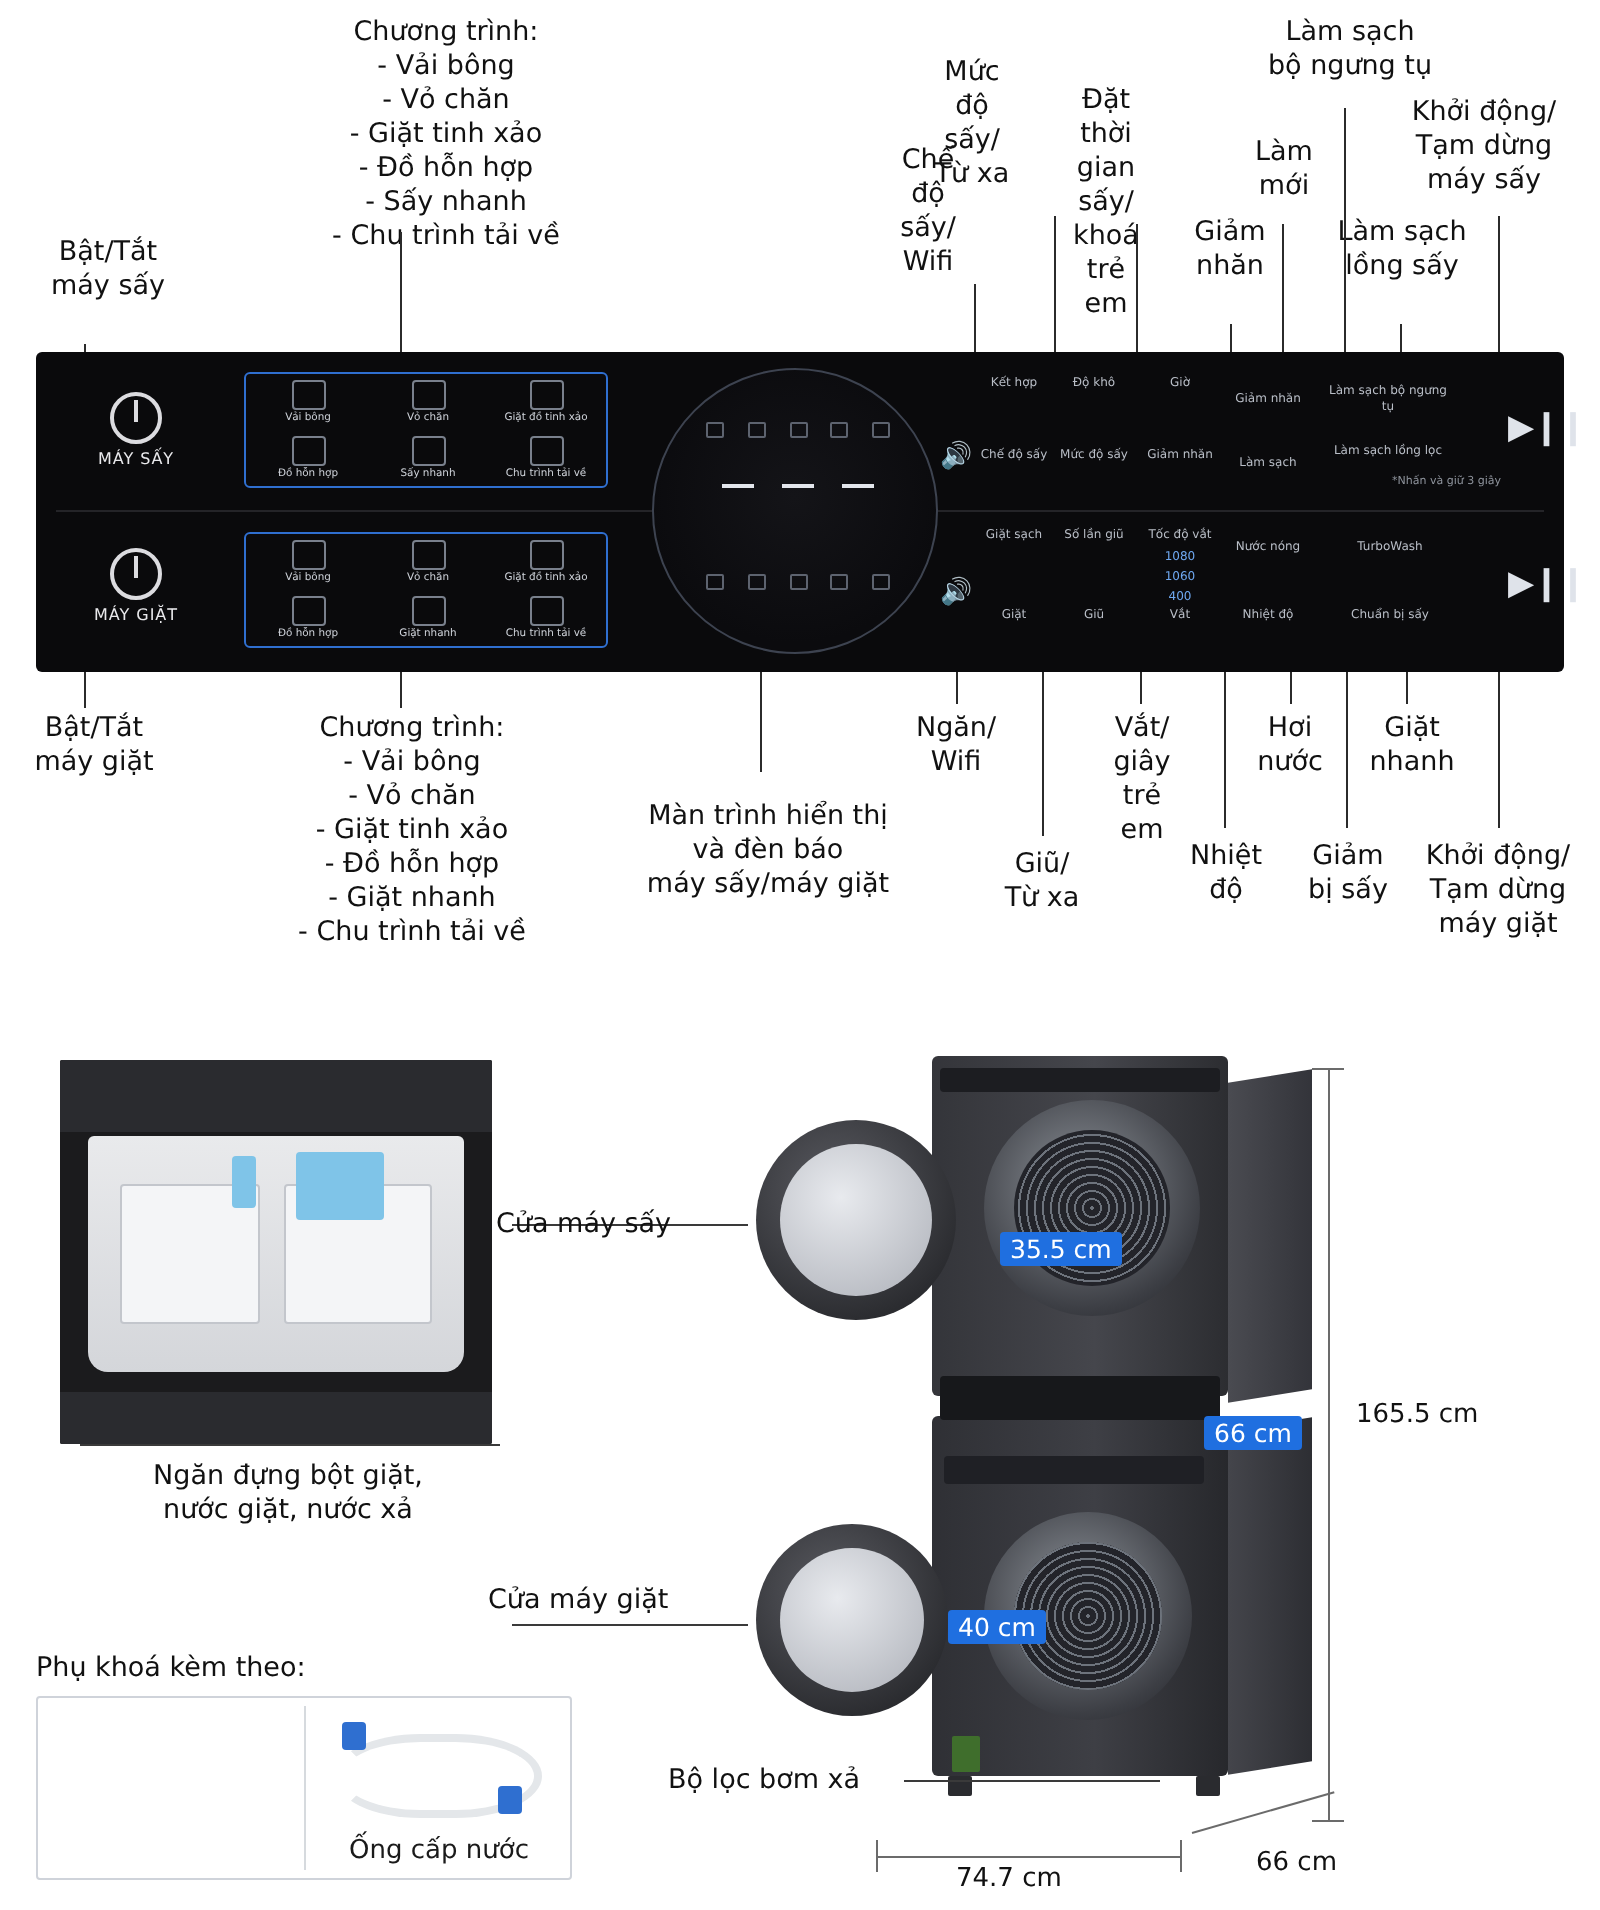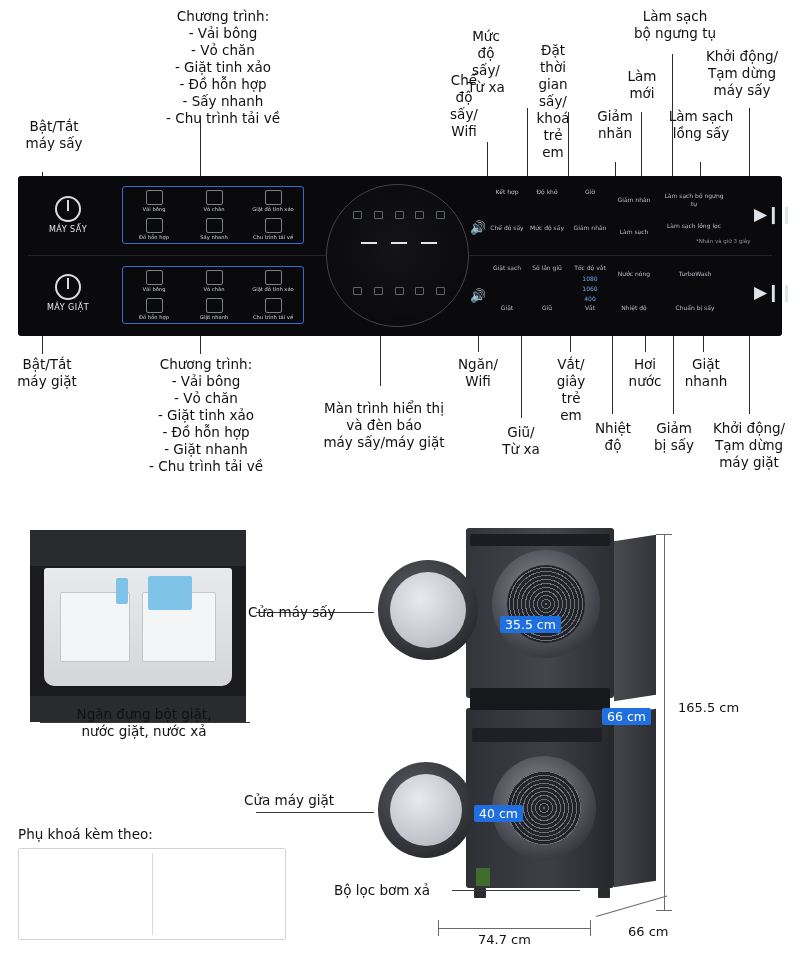--- a/index.html
+++ b/index.html
@@ -375,21 +375,21 @@
 <div id="drawer">
   <div class="dw-dark" style="left:0; top:0; width:216px; height:36px;"></div>
   <div class="dw-tray"></div>
   <div class="dw-slot" style="left:30px; top:62px; width:70px; height:70px;"></div>
   <div class="dw-slot" style="left:112px; top:62px; width:74px; height:70px;"></div>
   <div class="dw-blue" style="left:118px; top:46px; width:44px; height:34px;"></div>
   <div class="dw-blue" style="left:86px; top:48px; width:12px; height:26px;"></div>
   <div class="dw-dark" style="left:0; top:166px; width:216px; height:26px;"></div>
 </div>
 <div class="calloutline" style="left:40px; top:722px; width:210px;"></div>
-<div class="lbl" style="left:34px; top:706px; width:220px;">Ngăn đựng bột giặt,
+<div class="lbl" style="left:34px; top:730px; width:220px;">Ngăn đựng bột giặt,
 nước giặt, nước xả</div>
 
 <div id="machine">
   <div class="side-top"></div>
   <div class="side-bot"></div>
   <div class="body-top"></div>
   <div class="body-bot"></div>
 
   <div class="ctrl-strip" style="left:100px; top:22px; width:140px; height:12px;"></div>
   <div class="ctrl-strip" style="left:100px; top:176px; width:140px; height:22px; background:#17181b;"></div>
@@ -436,13 +436,19 @@
 
 <div class="dimline" style="left:596px; top:916px; width:74px; height:1px; transform:rotate(-16deg); transform-origin:left center;"></div>
 <div class="dimtext" style="left:628px; top:924px;">66 cm</div>
 
 <div class="calloutline" style="left:452px; top:890px; width:128px;"></div>
 <div class="lbl left" style="left:334px; top:882px; width:130px; text-align:left;">Bộ lọc bơm xả</div>
 
 <div class="lbl left" style="left:18px; top:826px; width:220px; text-align:left;">Phụ khoá kèm theo:</div>
 <div id="access">
   <div class="divv"></div>
+  <div class="cell" style="left:134px;">
+    <div class="hose"></div>
+    <div class="hose-end" style="left:18px; top:12px; width:12px; height:14px;"></div>
+    <div class="hose-end" style="left:96px; top:44px; width:12px; height:14px;"></div>
+    <div class="cap">Ống cấp nước</div>
+  </div>
 </div>
 
 </body></html>

